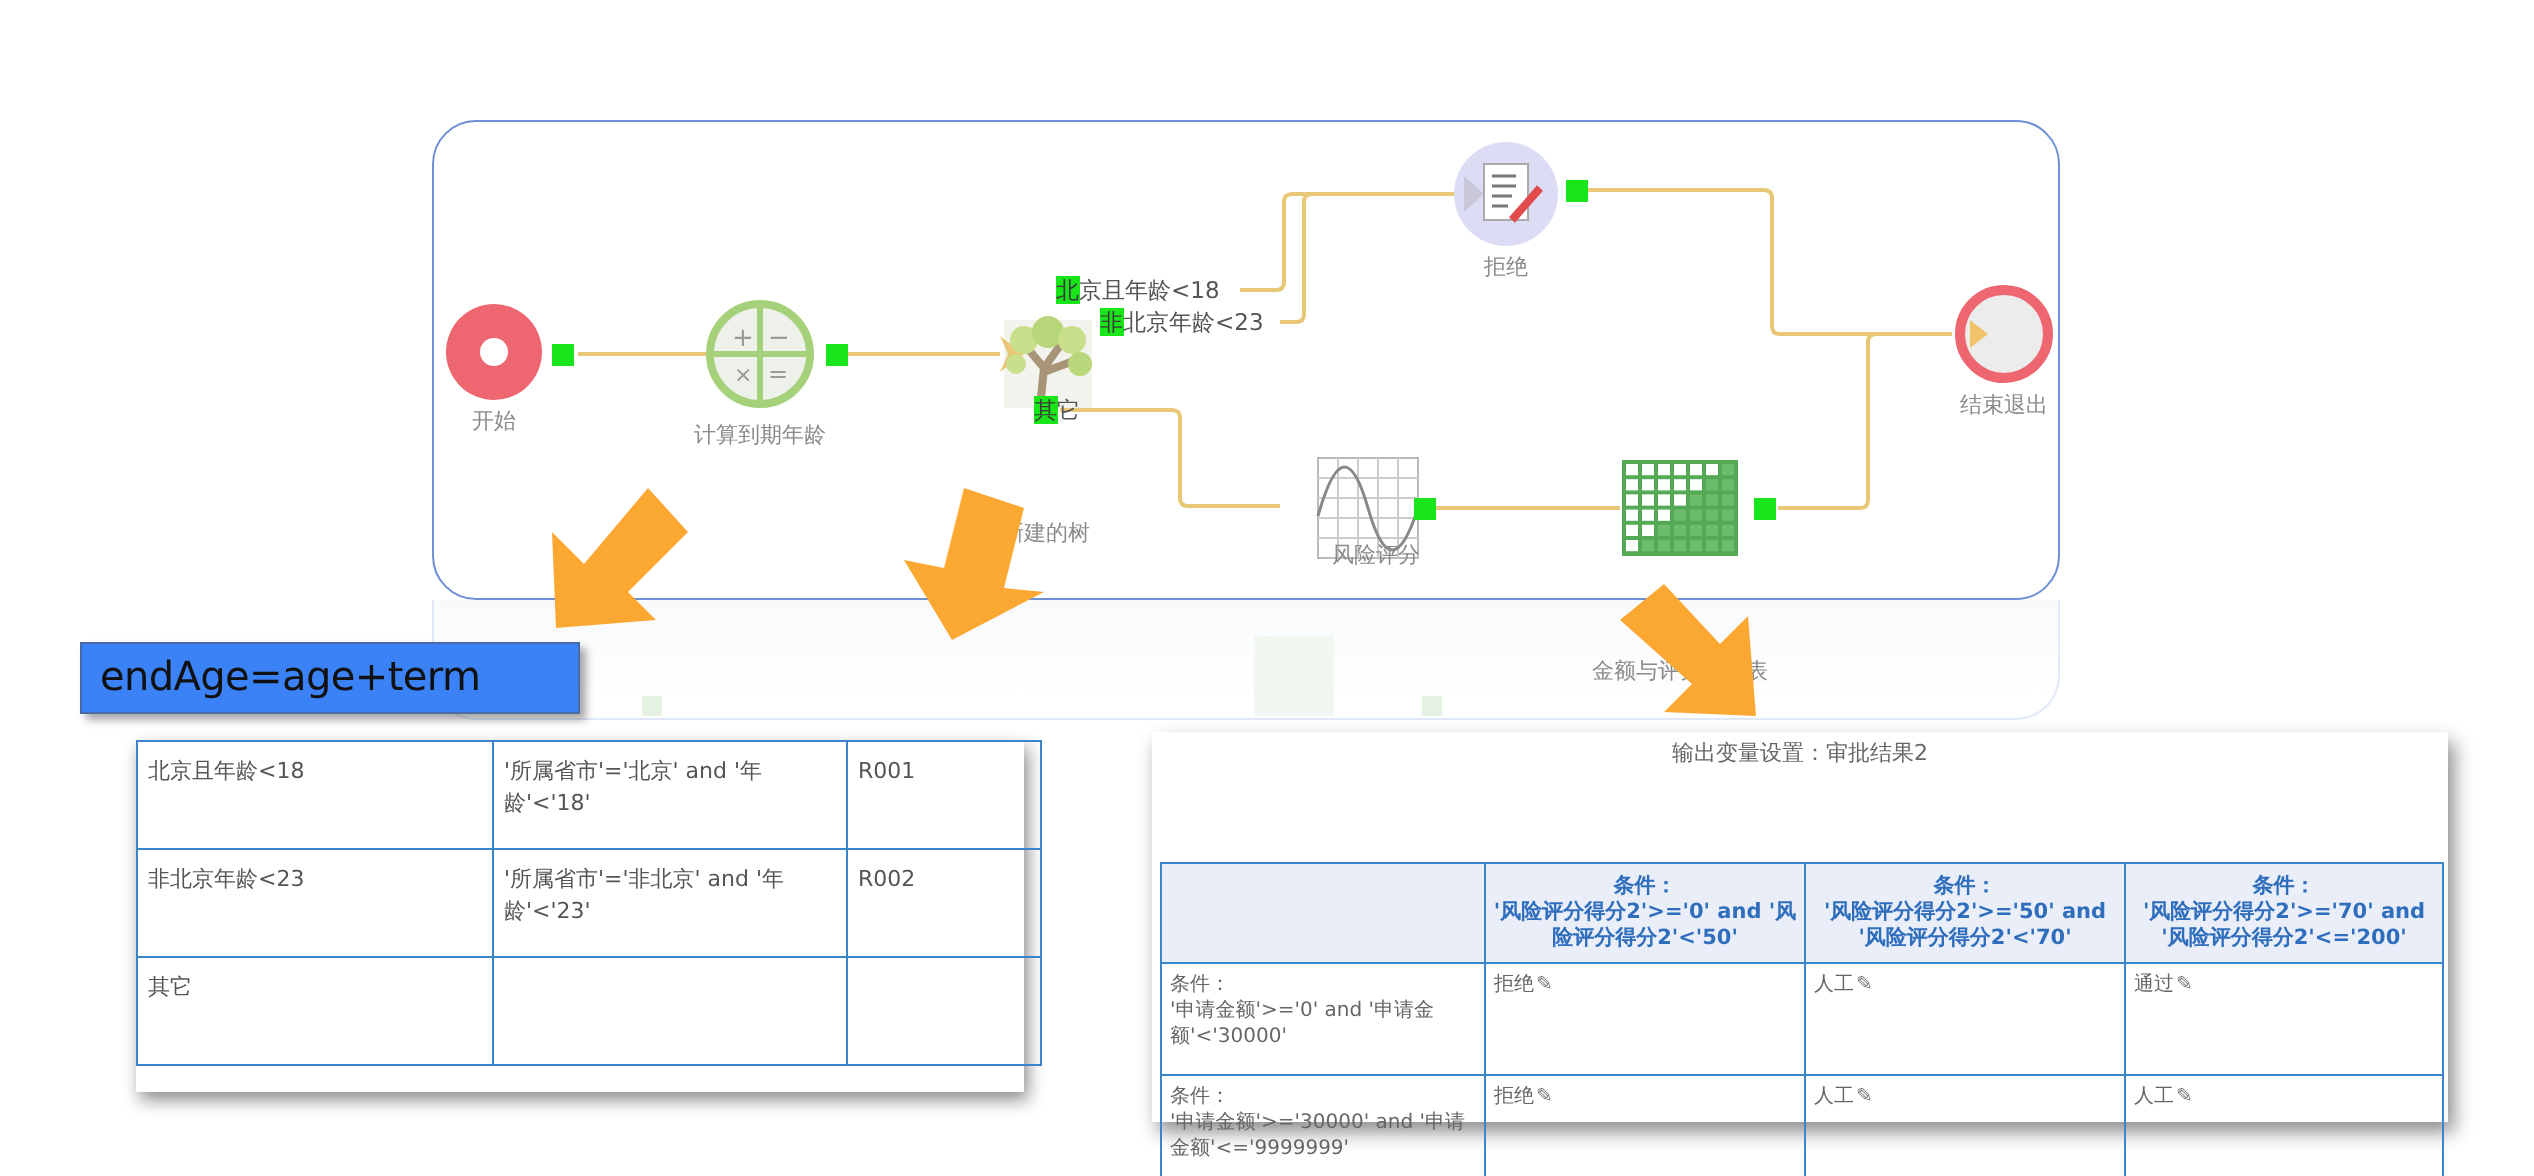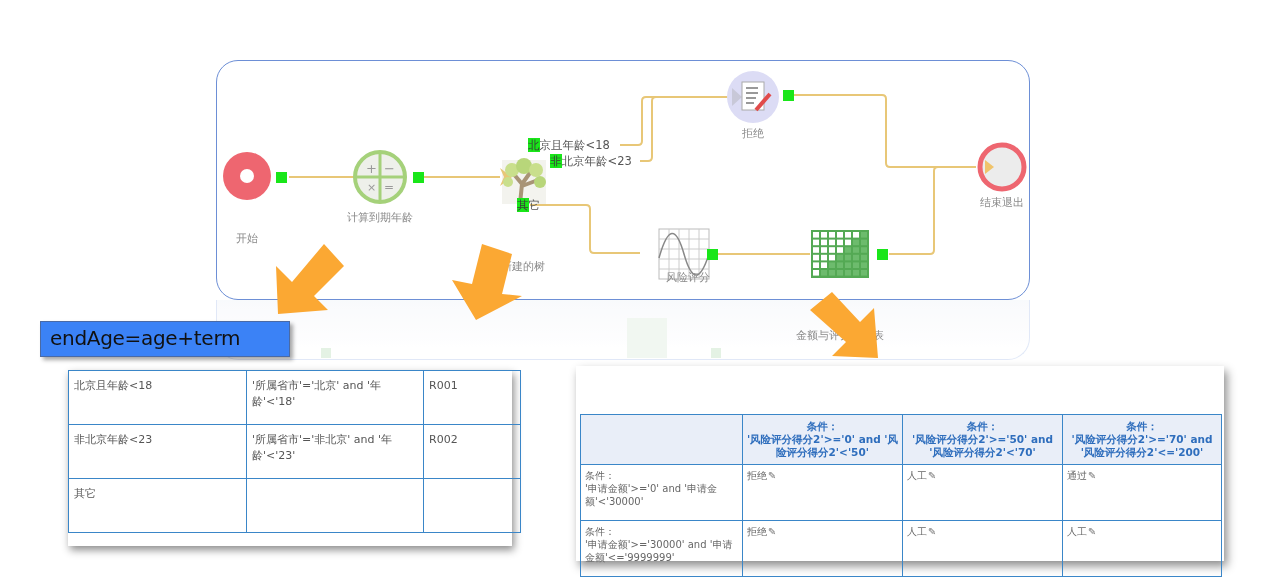--- a/index.html
+++ b/index.html
@@ -84,21 +84,21 @@
     <path d="M424,177 H500"></path>
     <path d="M620,145 H638 Q642,145 642,141 V101 Q642,97 646,97 H730"></path>
     <path d="M640,161 H648 Q652,161 652,157 V101 Q652,97 656,97 H730"></path>
     <path d="M530,205 H586 Q590,205 590,209 V249 Q590,253 594,253 H640"></path>
     <path d="M718,254 H810"></path>
     <path d="M794,95 H882 Q886,95 886,99 V163 Q886,167 890,167 H976"></path>
     <path d="M889,254 H930 Q934,254 934,250 V171 Q934,167 938,167"></path>
   </g>
 </svg>
 
-<div class="node" style="left:222px;top:151px;gap:28px;">
+<div class="node" style="left:222px;top:151px;">
   <svg width="50" height="50">
     <circle cx="25" cy="25" r="24" fill="#ee6670"></circle>
     <circle cx="25" cy="25" r="7" fill="#fff"></circle>
   </svg>
   <span class="node-label">开始</span>
 </div>
 <div class="port" style="left:276px;top:172px;"></div>
 
 <div class="node" style="left:330px;top:150px;width:100px;">
   <svg width="54" height="54">
@@ -263,20 +263,21 @@
         <tr>
           <td>其它</td>
           <td></td>
           <td></td>
         </tr>
       </tbody>
   </table>
 </div>
 
 <div class="dt-wrap">
+  <div class="dt-title">输出变量设置：审批结果2</div>
   <table class="dt">
     <colgroup>
         <col style="width:162px">
         <col style="width:160px">
         <col style="width:160px">
         <col style="width:159px">
       </colgroup>
     <thead>
         <tr id="dt-head">
           <th></th>

